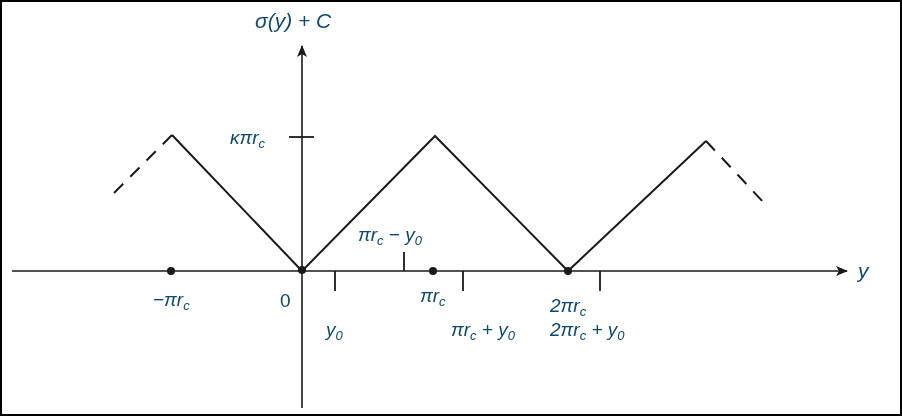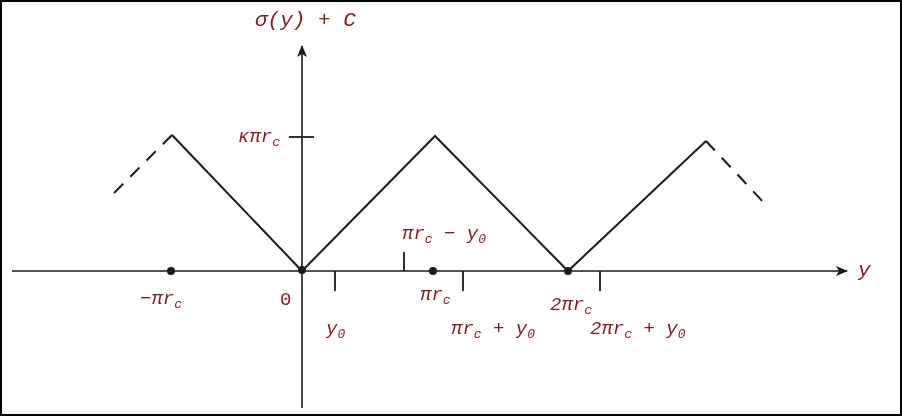--- a/index.html
+++ b/index.html
@@ -6,24 +6,24 @@
     body { width: 902px; height: 416px; overflow: hidden; }
     .frame {
       position: absolute; left: 0; top: 0;
       width: 898px; height: 412px;
       border: 2px solid #000;
       background: #fff;
     }
     svg { position: absolute; left: 0; top: 0; }
     .lbl {
       position: absolute;
-      font-family: Liberation Mono, monospace;
+      font-family: Liberation Sans, sans-serif;
       font-style: italic;
       font-size: 19px;
-      color: #7f1d1d;
+      color: #0c4a6e;
       white-space: nowrap;
       line-height: 1;
     }
     .lbl sub { font-size: 13px; font-style: italic; vertical-align: -4px; }
   </style>
 </head>
 <body>
 
 <div class="frame"></div>
 
@@ -52,22 +52,22 @@
 
   <circle cx="171" cy="271" r="4" fill="#1a1a1a"></circle>
   <circle cx="302" cy="270" r="4" fill="#1a1a1a"></circle>
   <circle cx="433" cy="271" r="4" fill="#1a1a1a"></circle>
   <circle cx="568" cy="271" r="4" fill="#1a1a1a"></circle>
 </svg>
 
 <div class="lbl" style="left:255px; top:10px; font-size:21px;">σ(y) + C</div>
 <div class="lbl" style="left:858px; top:260px; font-size:21px;">y</div>
 
-<div class="lbl" style="left:238px; top:128px;"><span>κπr</span><sub>c</sub></div>
+<div class="lbl" style="left:230px; top:128px;"><span>κπr</span><sub>c</sub></div>
 
-<div class="lbl" style="left:140px; top:290px;"><span>−πr</span><sub>c</sub></div>
+<div class="lbl" style="left:153px; top:290px;"><span>−πr</span><sub>c</sub></div>
 <div class="lbl" style="left:280px; top:291px; font-style:normal;">0</div>
 <div class="lbl" style="left:326px; top:320px;"><span>y</span><sub>0</sub></div>
-<div class="lbl" style="left:358px; top:225px;margin-left:44px;"><span>πr</span><sub>c</sub><span> − y</span><sub>0</sub></div>
+<div class="lbl" style="left:358px; top:225px;"><span>πr</span><sub>c</sub><span> − y</span><sub>0</sub></div>
 <div class="lbl" style="left:420px; top:286px;"><span>πr</span><sub>c</sub></div>
 <div class="lbl" style="left:451px; top:320px;"><span>πr</span><sub>c</sub><span> + y</span><sub>0</sub></div>
 <div class="lbl" style="left:550px; top:296px;"><span>2πr</span><sub>c</sub></div>
-<div class="lbl" style="left:550px; top:320px;margin-left:40px;"><span>2πr</span><sub>c</sub><span> + y</span><sub>0</sub></div>
+<div class="lbl" style="left:550px; top:320px;"><span>2πr</span><sub>c</sub><span> + y</span><sub>0</sub></div>
 
 </body></html>

